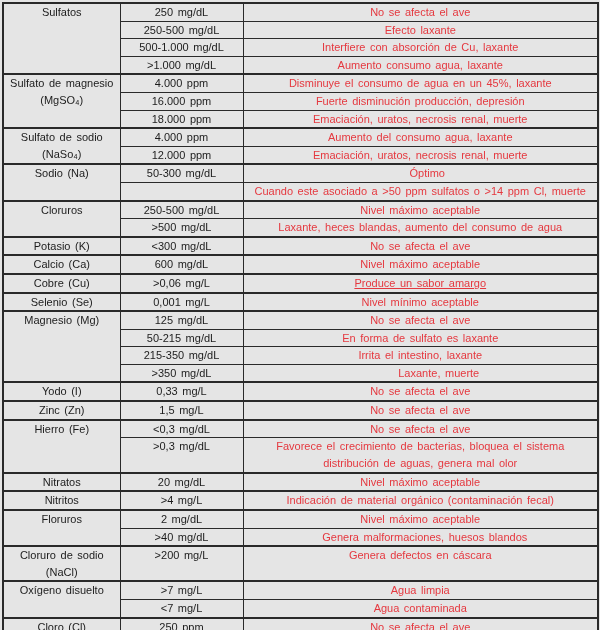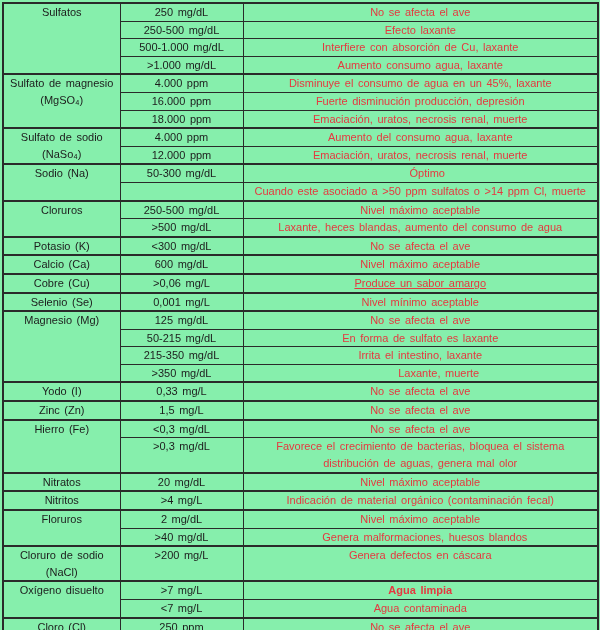--- a/index.html
+++ b/index.html
@@ -1,20 +1,20 @@
 <!DOCTYPE html>
 <html><head>
 <meta charset="utf-8">
 <style>
   html, body { margin: 0; padding: 0; background: #ffffff; }
   .page {
     position: relative;
     width: 600px;
     height: 630px;
-    background: #86efac;
+    background: #e5e5e5;
     font-family: "Liberation Sans", "DejaVu Sans", sans-serif;
     overflow: hidden;
   }
   table.water {
     position: absolute;
     left: 2px;
     top: 2px;
     width: 595px;
     border-collapse: collapse;
     table-layout: fixed;
@@ -193,21 +193,21 @@
         </tr>
         <tr class="r tall group-start">
           <td class="param" rowspan="1">Cloruro de sodio
 (NaCl)</td>
           <td class="val">&gt;200 mg/L</td>
           <td class="eff" style="color: rgb(229, 56, 63);">Genera defectos en cáscara</td>
         </tr>
         <tr class="r group-start">
           <td class="param" rowspan="2">Oxígeno disuelto</td>
           <td class="val">&gt;7 mg/L</td>
-          <td class="eff" style="color: rgb(229, 56, 63); font-weight: bold;">Agua limpia</td>
+          <td class="eff" style="color: rgb(229, 56, 63);">Agua limpia</td>
         </tr>
         <tr class="r">
           <td class="val">&lt;7 mg/L</td>
           <td class="eff" style="color: rgb(229, 56, 63);">Agua contaminada</td>
         </tr>
         <tr class="r group-start">
           <td class="param" rowspan="2">Cloro (Cl)</td>
           <td class="val">250 ppm</td>
           <td class="eff" style="color: rgb(229, 56, 63);">No se afecta el ave</td>
         </tr>

